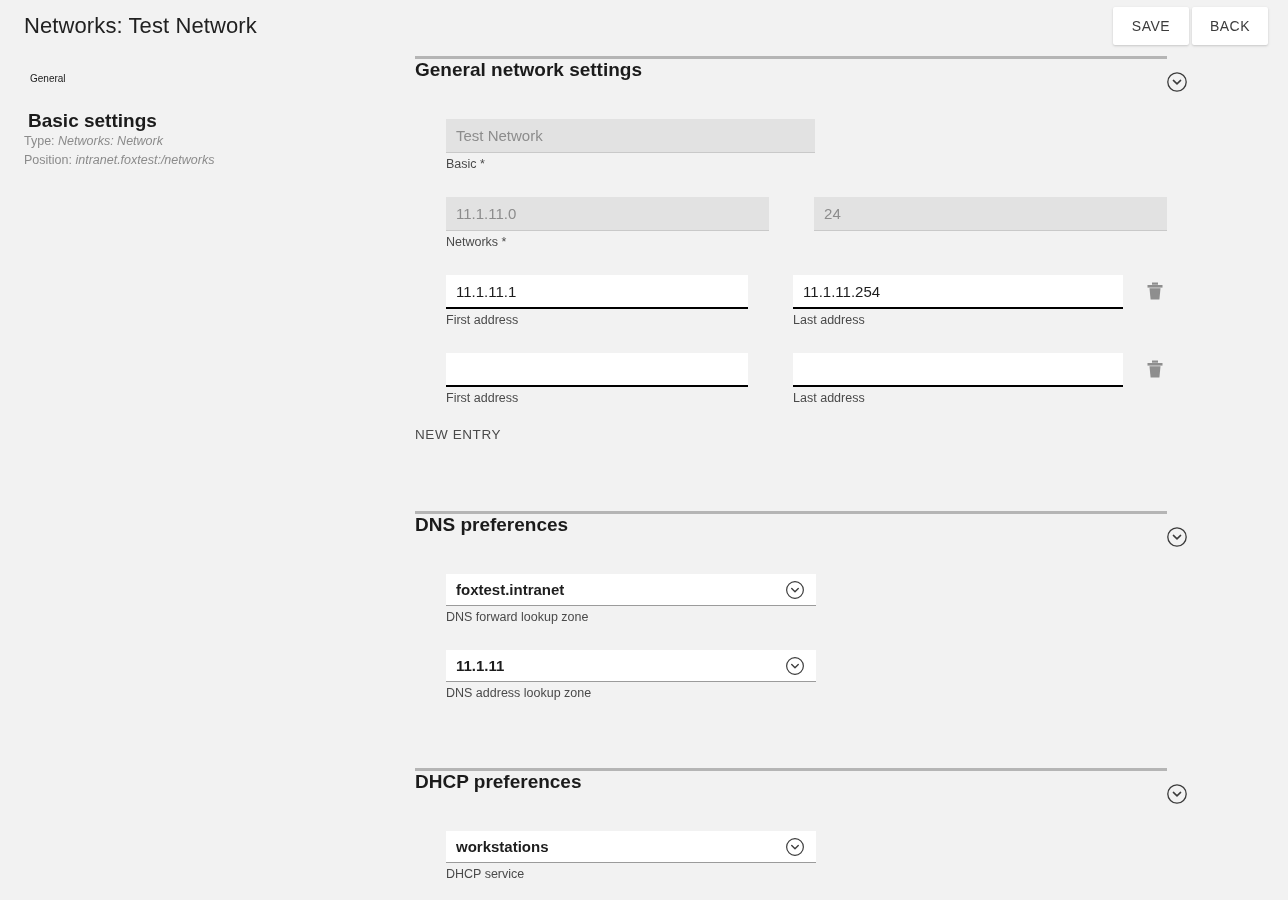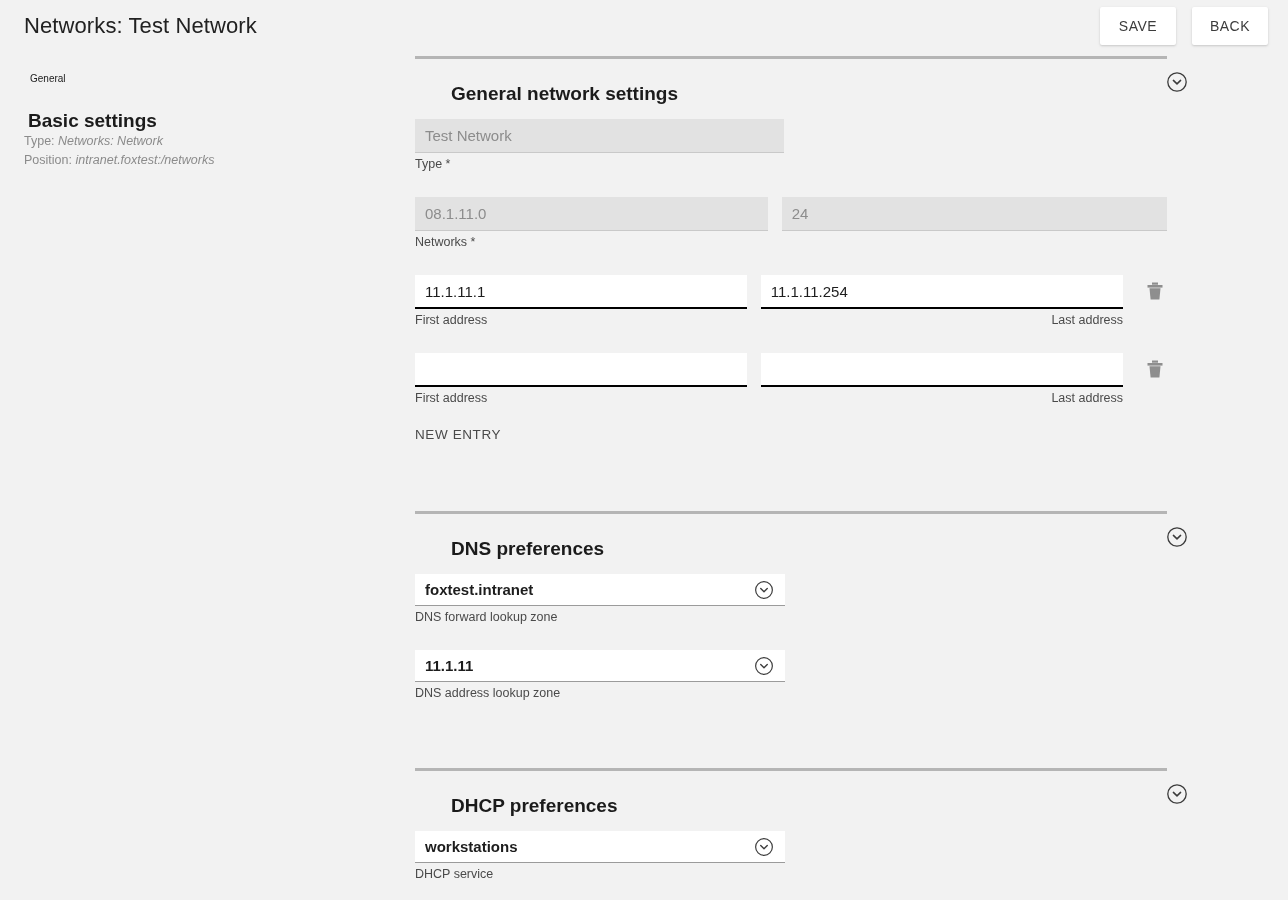--- a/index.html
+++ b/index.html
@@ -30,21 +30,21 @@
     font-size: 22px;
     font-weight: 400;
     color: #212121;
     letter-spacing: 0.1px;
   }
   .topbar-actions {
     position: absolute;
     right: 20px;
     top: 7px;
     display: flex;
-    gap: 16px;
+    gap: 3px;
   }
   .flat-btn {
     min-width: 76px;
     height: 38px;
     padding: 0 14px;
     background: #ffffff;
     border: none;
     border-radius: 2px;
     box-shadow: 0 1px 2px rgba(0,0,0,0.13), 0 1px 4px rgba(0,0,0,0.06);
     font-family: "Liberation Sans", sans-serif;
@@ -106,22 +106,21 @@
   .section { position: relative; }
   .section-rule {
     width: 752px;
     height: 3px;
     background: #b5b5b5;
   }
   .section-head {
     position: relative;
     height: 46px;
     display: flex;
-    align-items: flex-end;
-    margin-left: 36px;
+    align-items: flex-start;
   }
   .section-title {
     font-size: 19px;
     font-weight: bold;
     color: #1b1b1b;
   }
   .collapse-btn {
     position: absolute;
     right: -22px;
     top: 50%;
@@ -135,23 +134,24 @@
   }
 
   
   .field-row {
     display: flex;
     gap: 14px;
     align-items: flex-start;
   }
   .field {
     position: relative;
+    margin-left: 31px;
   }
   .field.narrow { width: 369px; }
-  .field.wide   { width: 403px; text-align: right; }
+  .field.wide   { width: 403px; }
 
   .input-box {
     box-sizing: border-box;
     width: 100%;
     height: 32px;
     padding: 0 10px;
     display: flex;
     align-items: center;
     font-size: 15px;
     background: #ffffff;
@@ -265,29 +265,29 @@
           <polyline points="7.4,9.4 11,12.9 14.6,9.4" fill="none" stroke="#3b3b3b" stroke-width="1.5" stroke-linecap="round" stroke-linejoin="round"></polyline>
         </svg>
       </div>
     </div>
 
     <div class="spacer-sm"></div>
 
     
     <div class="field narrow">
       <div class="input-box disabled tall">Test Network</div>
-      <div class="field-label">Type *</div>
+      <div class="field-label">Basic *</div>
     </div>
 
     <div class="spacer-md"></div>
 
     
     <div class="field-row">
       <div class="field narrow">
-        <div class="input-box disabled tall">08.1.11.0</div>
+        <div class="input-box disabled tall">11.1.11.0</div>
         <div class="field-label">Networks *</div>
       </div>
       <div class="field wide">
         <div class="input-box disabled tall">24</div>
       </div>
     </div>
 
     <div class="spacer-md"></div>
 
     

